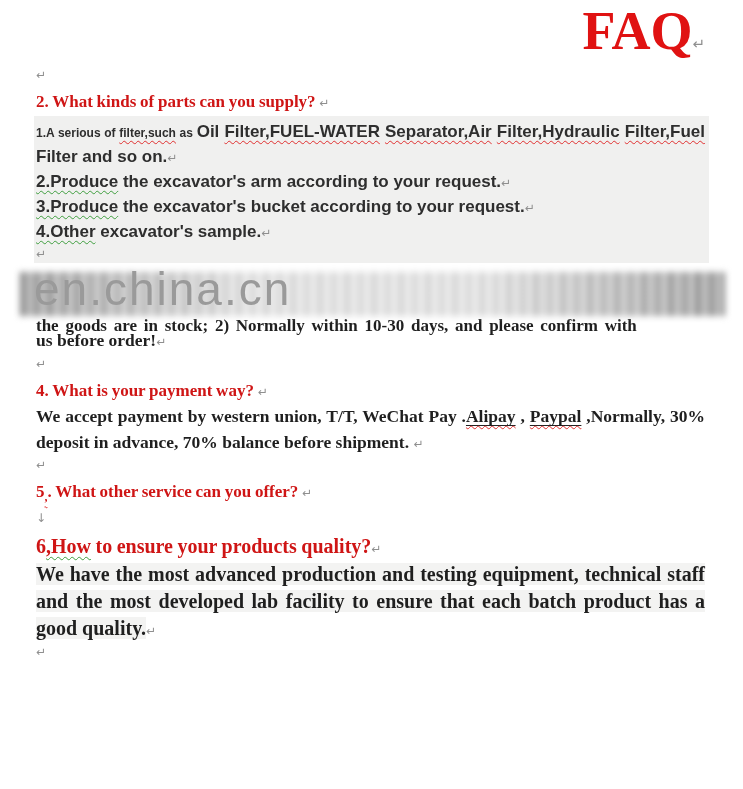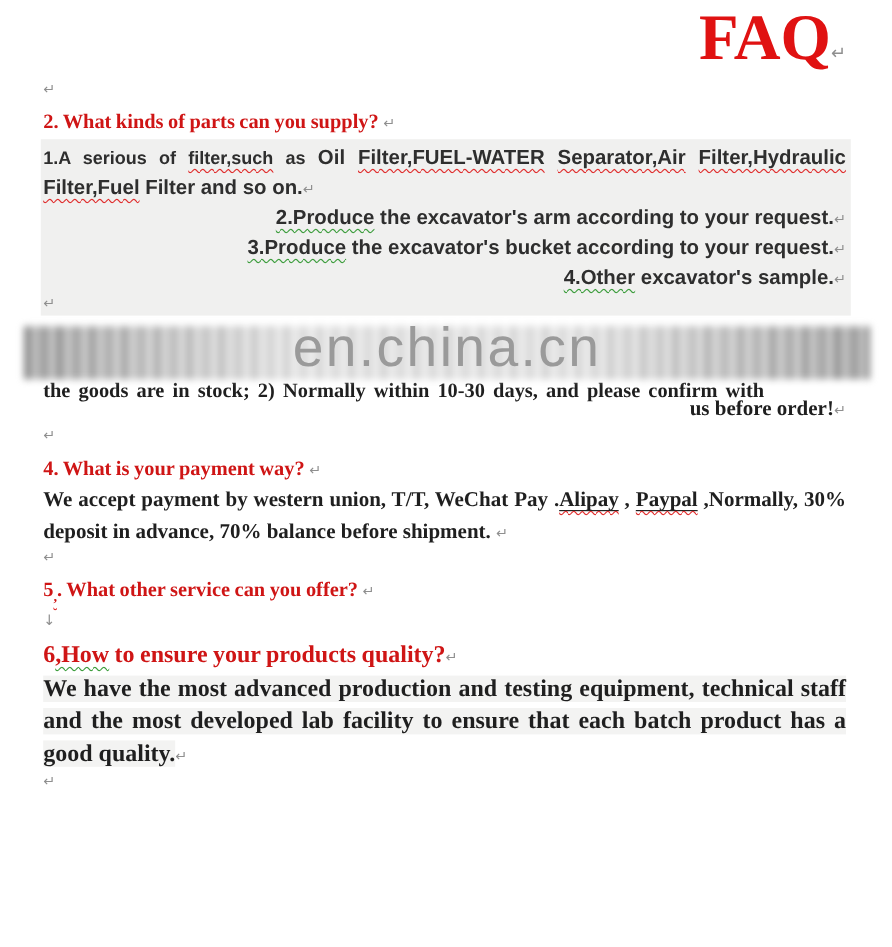--- a/index.html
+++ b/index.html
@@ -24,28 +24,27 @@
     color:var(--heading-red);
     font:bold 17px/1.25 "Liberation Serif", serif;
     word-spacing:-0.5px;
     margin:8px 0 3px 0;
   }
   .qh-lg{font-size:20px;line-height:1.3;margin:7px 0 2px 0;}
   .ans{
     color:var(--body-text);
     font:bold 17.5px/1.46 "Liberation Serif", serif;
     margin:0;
-    text-align:right;
   }
   .just{text-align:justify;text-align-last:left;}
   .sans{
     font-family:"Liberation Sans", sans-serif;
     font-weight:700;color:#2e2e2e;font-size:17px;line-height:1.48;
   }
-  .sm{font-size:15px;}
+  .sm{font-size:12px;}
   .lg-ans{font-size:20px;line-height:1.35;}
   .inline-hl{background:#f3f3f2;}
   .gray-block{
     background:var(--answer-block-bg);
     margin:1px -4px 0 -2px;
     padding:3px 4px 1px 2px;
   }
   .empty{height:18px;line-height:18px;margin:0;}
   .mark{
     color:#8f8f8f;font-family:"DejaVu Sans", sans-serif;
@@ -80,21 +79,21 @@
       linear-gradient(90deg, rgba(140,140,140,0.45), rgba(238,238,238,0.72) 32%, rgba(238,238,238,0.72) 66%, rgba(140,140,140,0.45)),
       repeating-linear-gradient(90deg,
         rgba(128,128,128,0.95) 0px, rgba(128,128,128,0.95) 4px,
         rgba(224,224,224,0.95) 7px, rgba(224,224,224,0.95) 12px,
         rgba(158,158,158,0.95) 15px, rgba(158,158,158,0.95) 19px,
         rgba(236,236,236,0.95) 22px, rgba(236,236,236,0.95) 27px);
     filter:blur(3px);
   }
   .wm-text{
     position:absolute;left:0;right:0;top:-4px;z-index:3;
-    text-align:center;color:var(--watermark-gray);
+    color:var(--watermark-gray);
     font:400 46px/1 "Liberation Sans", sans-serif;
     letter-spacing:2px;
   }
 </style>
 </head>
 <body>
 
 <div class="page">
 
   <h1 class="title"><span>FAQ</span><span class="mark">↵</span></h1>

